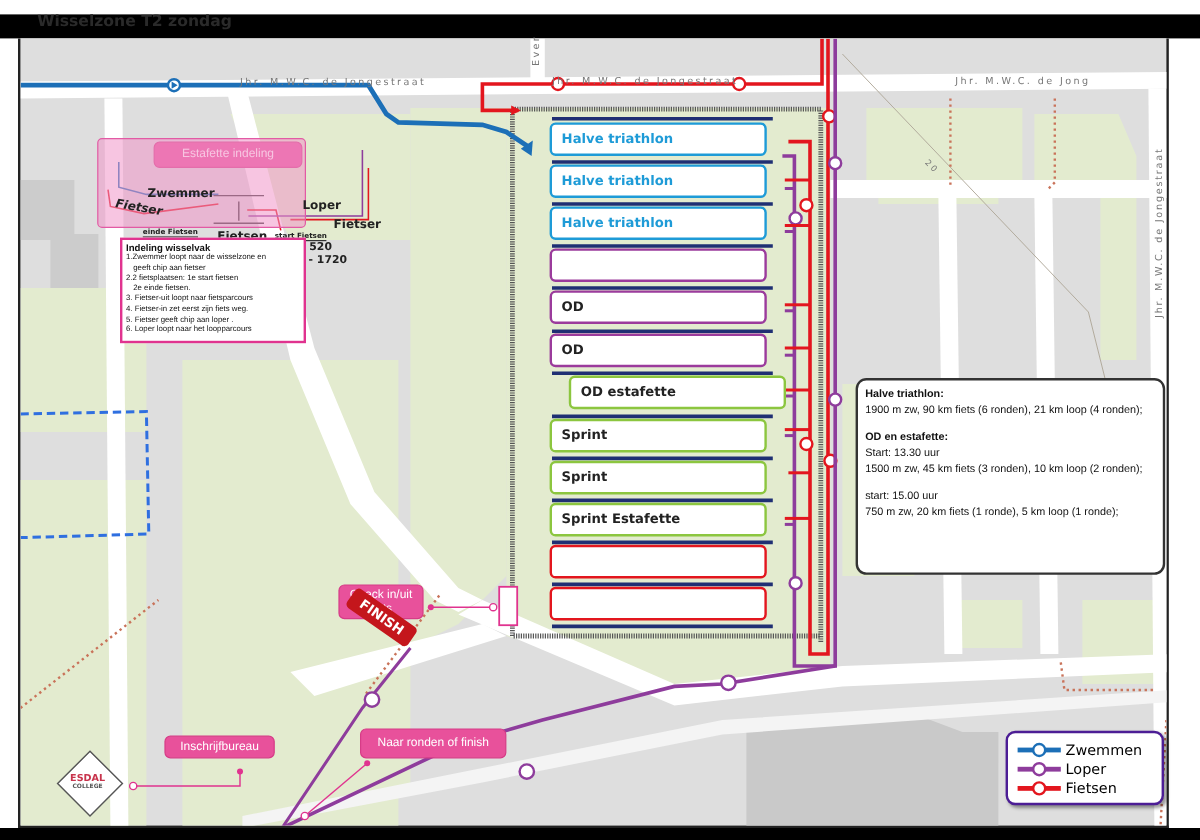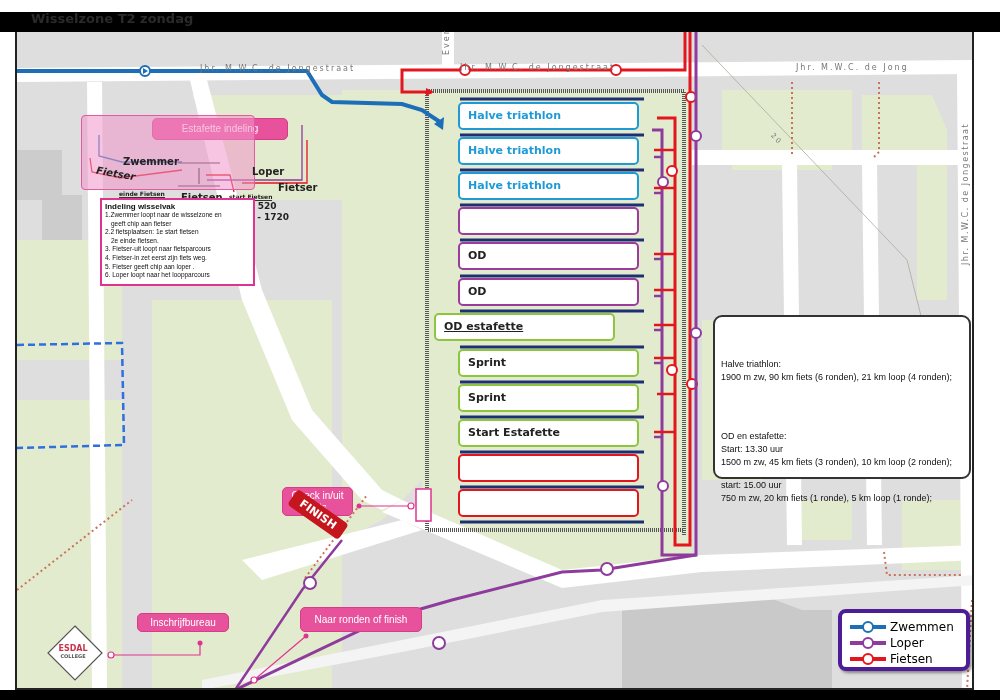--- a/index.html
+++ b/index.html
@@ -5,23 +5,23 @@
   * { box-sizing: border-box; margin: 0; padding: 0; }
   body { width: 1000px; height: 700px; background: #ffffff; position: relative; overflow: hidden; font-family: "DejaVu Sans", sans-serif; }
   .titlebar { position: absolute; left: 0; top: 12px; width: 1000px; height: 20px; background: #000; }
   .titlebar .title { position: absolute; left: 15px; top: 0px; color: #2a2a2a; font: bold 13px "DejaVu Sans", sans-serif; line-height: 14px; margin-left: 16px; }
   .map { position: absolute; left: 15px; top: 32px; width: 959px; height: 658px; background: #dedede; overflow: hidden; border-left: 2px solid #222; border-right: 2px solid #222; border-bottom: 2px solid #222; }
   .frame-bottom { position: absolute; left: 0; top: 690px; width: 1000px; height: 10px; background: #000; }
   svg.mapsvg { position: absolute; left: 0; top: 0; }
   .zone { position: absolute; left: 444px; width: 181px; height: 28px; border-radius: 5px; border: 2px solid; background: #fff; font: bold 11px "DejaVu Sans", sans-serif; padding-left: 8px; line-height: 24px; }
   .pinklabel { position: absolute; background: #e8519b; color: #fff; border-radius: 5px; border: 1px solid #d63c87; font: 10px "Liberation Sans", sans-serif; text-align: center; }
   .infobox { position: absolute; left: 698px; top: 283px; width: 258px; height: 164px; background: #fff; border: 2px solid #333; border-radius: 9px; padding: 5px 6px; font: 9px "Liberation Sans", sans-serif; color: #111; line-height: 13px; }
-  .infobox .h { font-weight: normal; margin-top: 36px; }
+  .infobox .h { font-weight: bold; }
   .infobox .gap { height: 10px; }
-  .legend { position: absolute; left: 823px; top: 577px; width: 132px; height: 62px; background: #fff; border: 4px solid #4c1d95; border-radius: 8px; box-shadow: 2px 2px 3px rgba(0,0,0,0.4); padding: 6px 8px; font: 12px "DejaVu Sans", sans-serif; }
+  .legend { position: absolute; left: 823px; top: 577px; width: 132px; height: 62px; background: #fff; border: 2px solid #4c1d95; border-radius: 8px; box-shadow: 2px 2px 3px rgba(0,0,0,0.4); padding: 6px 8px; font: 12px "DejaVu Sans", sans-serif; }
   .legend .row { display: flex; align-items: center; height: 16px; }
   .legend .sym { width: 36px; height: 12px; position: relative; margin-right: 4px; }
   .legend .sym .ln { position: absolute; left: 0; top: 4px; width: 36px; height: 4px; }
   .legend .sym .cir { position: absolute; left: 12px; top: 0; width: 12px; height: 12px; border-radius: 50%; background: #fff; border: 2px solid; }
   .diagram { position: absolute; left: 81px; top: 115px; width: 174px; height: 75px; background: rgba(240,150,200,0.55); border: 1px solid #e25aa4; border-radius: 4px; }
   .steps { position: absolute; left: 100px; top: 198px; width: 155px; height: 88px; background: #fff; border: 2px solid #e0338f; padding: 2px 3px; font: 6.5px "Liberation Sans", sans-serif; line-height: 8.6px; color: #111; }
   .steps .h { font: bold 8px "Liberation Sans", sans-serif; }
   .dtext { position: absolute; font: bold 10px "DejaVu Sans", sans-serif; color: #222; white-space: nowrap; }
   .dsmall { position: absolute; font: bold 6px "DejaVu Sans", sans-serif; color: #222; white-space: nowrap; }
   .finish { position: absolute; left: 287px; top: 505px; width: 62px; height: 19px; background: #c4161c; color: #fff; font: bold 11px "DejaVu Sans", sans-serif; text-align: center; line-height: 19px; border-radius: 4px; transform: rotate(35deg); }
@@ -177,29 +177,29 @@
 <div class="street" style="left:442px;top:55px;transform:rotate(-90deg);transform-origin:left top;">Ever</div>
 <div class="street" style="left:770px;top:135px;transform:rotate(45deg);font-size:7px;">20</div>
 
 <div id="zones">
     <div class="zone" style="left: 458px; top: 102px; border-color: rgb(30, 155, 215); color: rgb(30, 155, 215);">Halve triathlon</div>
     <div class="zone" style="left: 458px; top: 137px; border-color: rgb(30, 155, 215); color: rgb(30, 155, 215);">Halve triathlon</div>
     <div class="zone" style="left: 458px; top: 172px; border-color: rgb(30, 155, 215); color: rgb(30, 155, 215);">Halve triathlon</div>
     <div class="zone" style="left: 458px; top: 207px; border-color: rgb(155, 59, 156); color: rgb(34, 34, 34);"></div>
     <div class="zone" style="left: 458px; top: 242px; border-color: rgb(155, 59, 156); color: rgb(34, 34, 34);">OD</div>
     <div class="zone" style="left: 458px; top: 278px; border-color: rgb(155, 59, 156); color: rgb(34, 34, 34);">OD</div>
-    <div class="zone" style="left: 434px; top: 313px; border-color: rgb(140, 198, 63); color: rgb(34, 34, 34); text-decoration: underline;">OD estafette</div>
+    <div class="zone" style="left: 474px; top: 313px; border-color: rgb(140, 198, 63); color: rgb(34, 34, 34);">OD estafette</div>
     <div class="zone" style="left: 458px; top: 349px; border-color: rgb(140, 198, 63); color: rgb(34, 34, 34);">Sprint</div>
     <div class="zone" style="left: 458px; top: 384px; border-color: rgb(140, 198, 63); color: rgb(34, 34, 34);">Sprint</div>
-    <div class="zone" style="left: 458px; top: 419px; border-color: rgb(140, 198, 63); color: rgb(34, 34, 34);">Start Estafette</div>
+    <div class="zone" style="left: 458px; top: 419px; border-color: rgb(140, 198, 63); color: rgb(34, 34, 34);">Sprint Estafette</div>
     <div class="zone" style="left: 458px; top: 454px; border-color: rgb(227, 22, 30); color: rgb(34, 34, 34);"></div>
     <div class="zone" style="left: 458px; top: 489px; border-color: rgb(227, 22, 30); color: rgb(34, 34, 34);"></div>
   </div>
 
-<div class="pinklabel" style="left:152px;top:118px;width:136px;height:22px;line-height:20px;font-size:10px;">Estafette indeling</div>
+<div class="pinklabel" style="left:128px;top:118px;width:124px;height:22px;line-height:20px;font-size:10px;">Estafette indeling</div>
 <div class="diagram"></div>
 <div class="dtext" style="left:123px;top:156px;">Zwemmer</div>
 <div class="dtext" style="left:96px;top:168px;transform:rotate(10deg);font-style:italic;">Fietser</div>
 <div class="dtext" style="left:252px;top:166px;text-align:center;">Loper</div>
 <div class="dtext" style="left:278px;top:182px;">Fietser</div>
 <div class="dtext" style="left:181px;top:192px;">Fietsen</div>
 <div class="dsmall" style="left:119px;top:190px;border-bottom:1px solid #333;">einde Fietsen</div>
 <div class="dtext" style="left:119px;top:198px;font-size:9px;">501 - 520</div>
 <div class="dtext" style="left:119px;top:209px;font-size:9px;">1701 - 1720</div>
 <div class="dsmall" style="left:229px;top:193px;border-bottom:1px solid #333;">start Fietsen</div>

